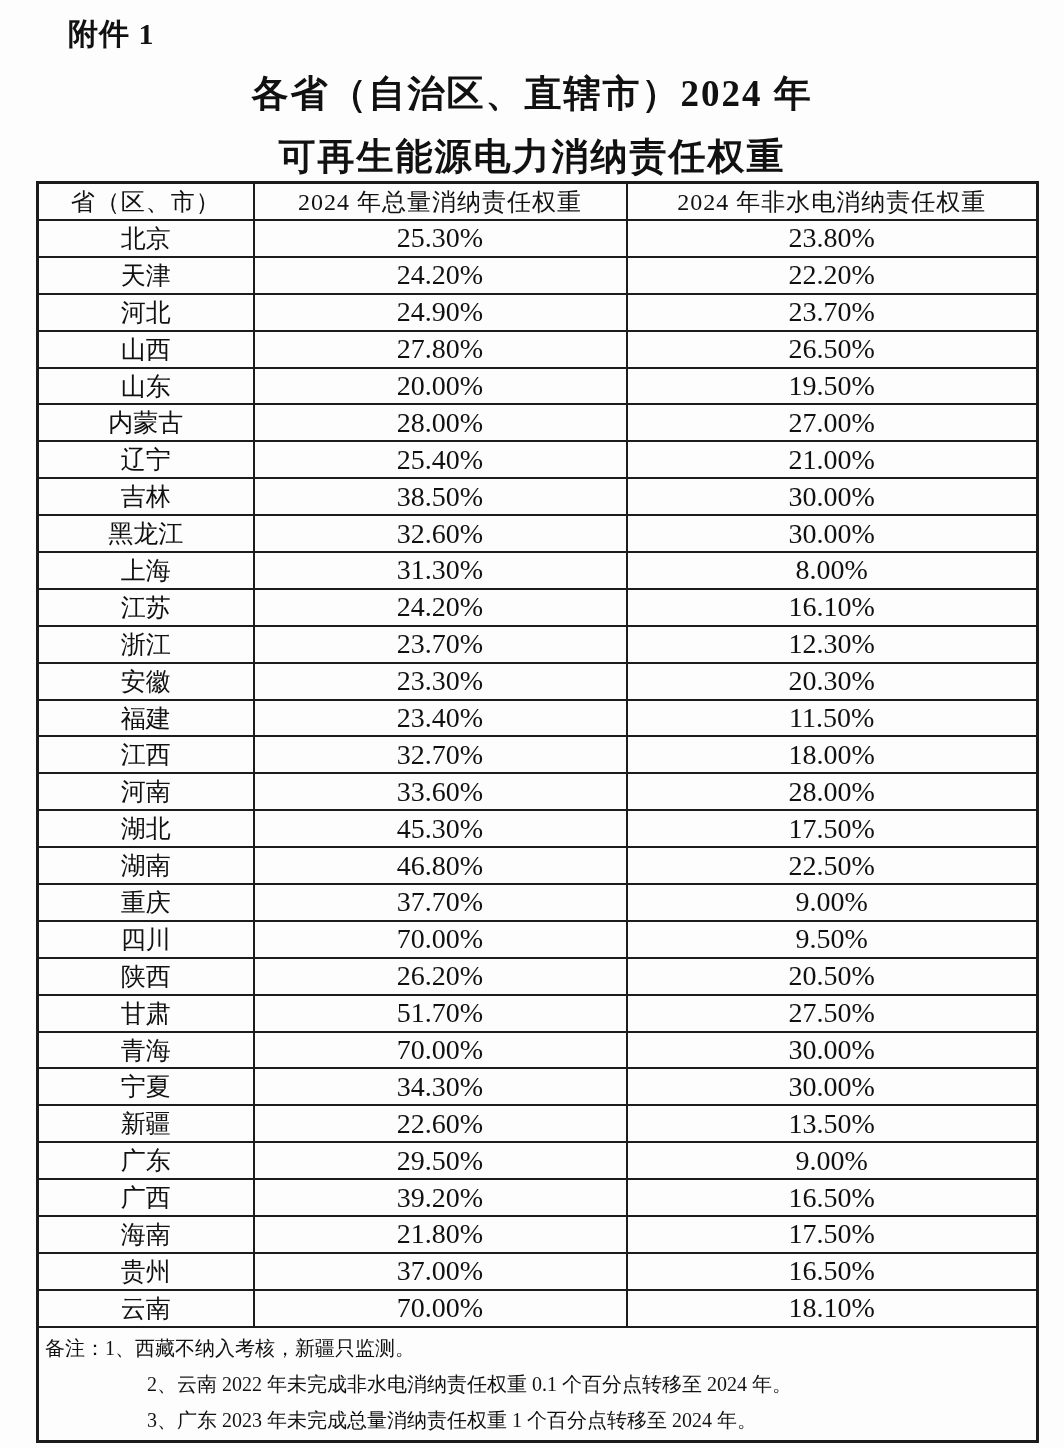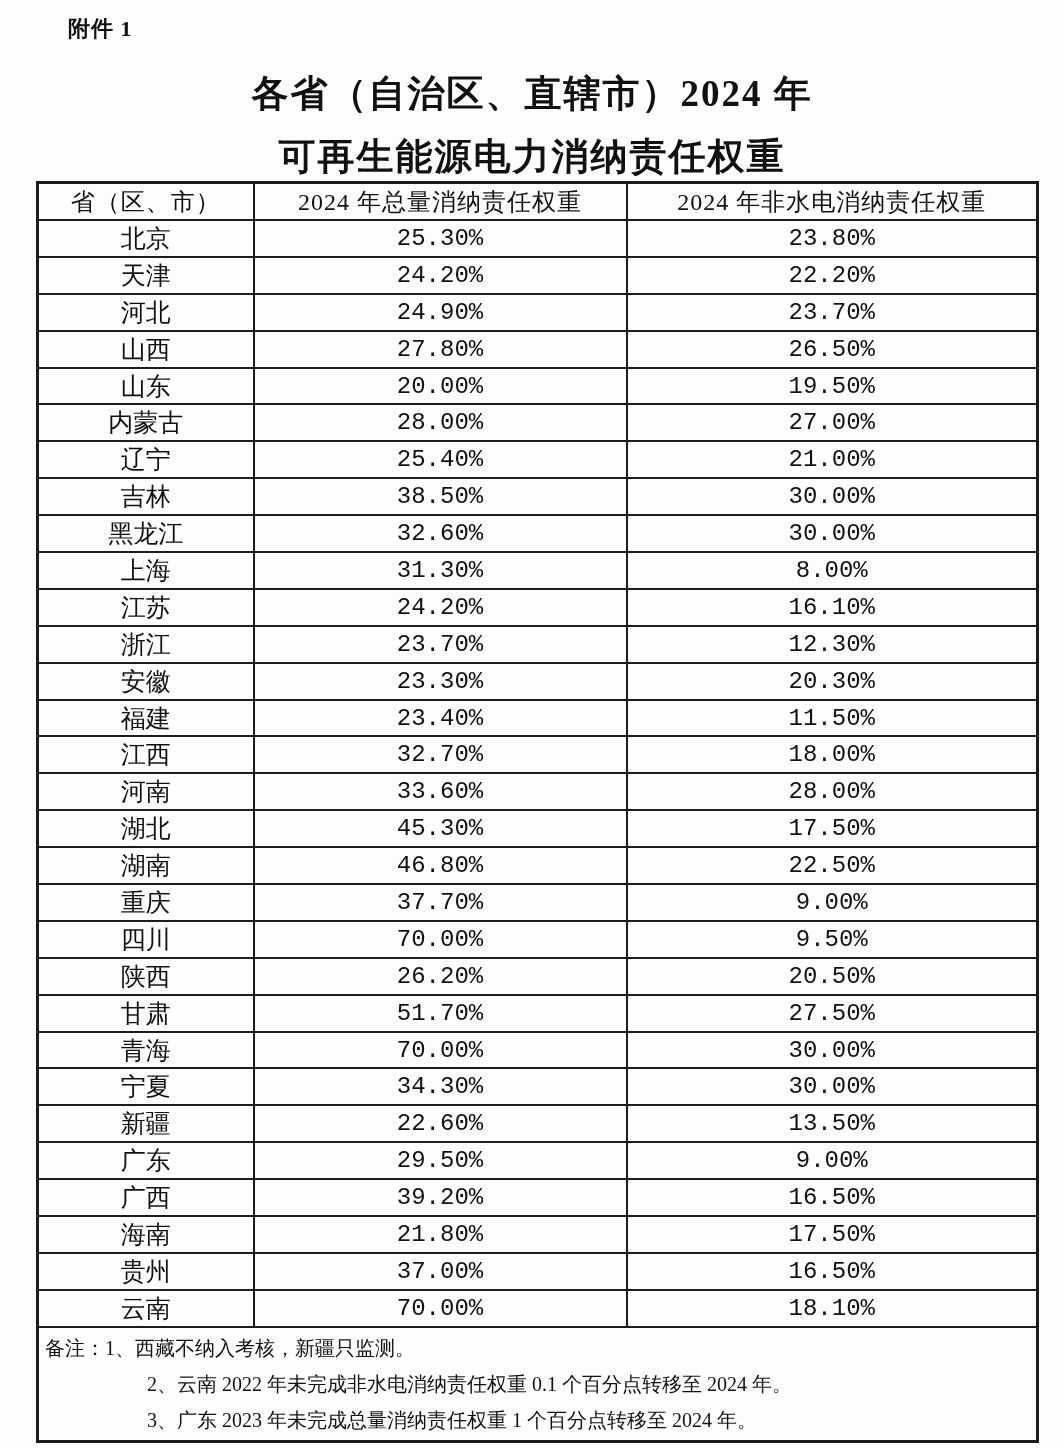--- a/index.html
+++ b/index.html
@@ -14,21 +14,21 @@
     margin: 0 auto;
     background: #fdfdfd;
     color: #111111;
     font-family: "Liberation Serif", "DejaVu Serif", serif;
     overflow: hidden;
   }
   .attachment-label {
     position: absolute;
     left: 68px;
     top: 14px;
-    font-size: 22px;
+    font-size: 30px;
     font-weight: 600;
     letter-spacing: 1px;
   }
   .doc-title {
     position: absolute;
     top: 62px;
     left: 0;
     right: 0;
     text-align: center;
     font-weight: 700;
@@ -60,22 +60,21 @@
   .weights-table thead th {
     height: 35px;
     font-size: 24px;
     font-weight: 400;
     letter-spacing: 1px;
   }
   .weights-table tbody td {
     font-size: 25px;
   }
   .weights-table td.value-cell {
-    font-size: 24px;
-    font-family: Liberation Mono, monospace;
+    font-size: 28px;
   }
   .weights-table tfoot td.notes-cell {
     height: 112px;
     text-align: left;
     font-size: 20px;
     vertical-align: middle;
   }
   .note-line {
     line-height: 36px;
     padding-left: 6px;

